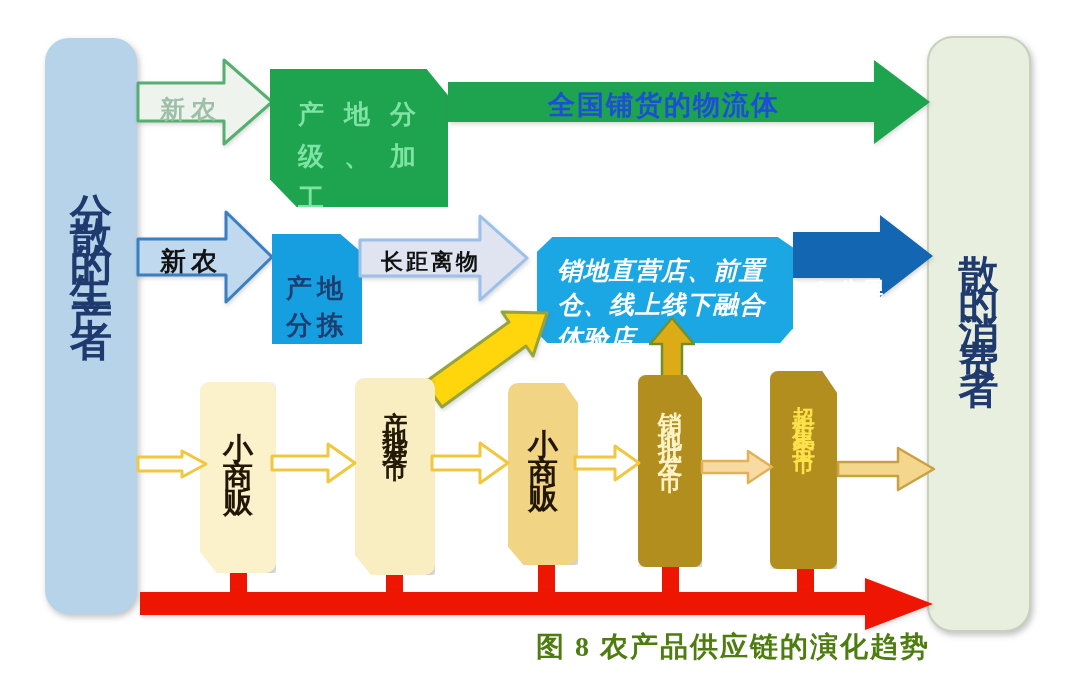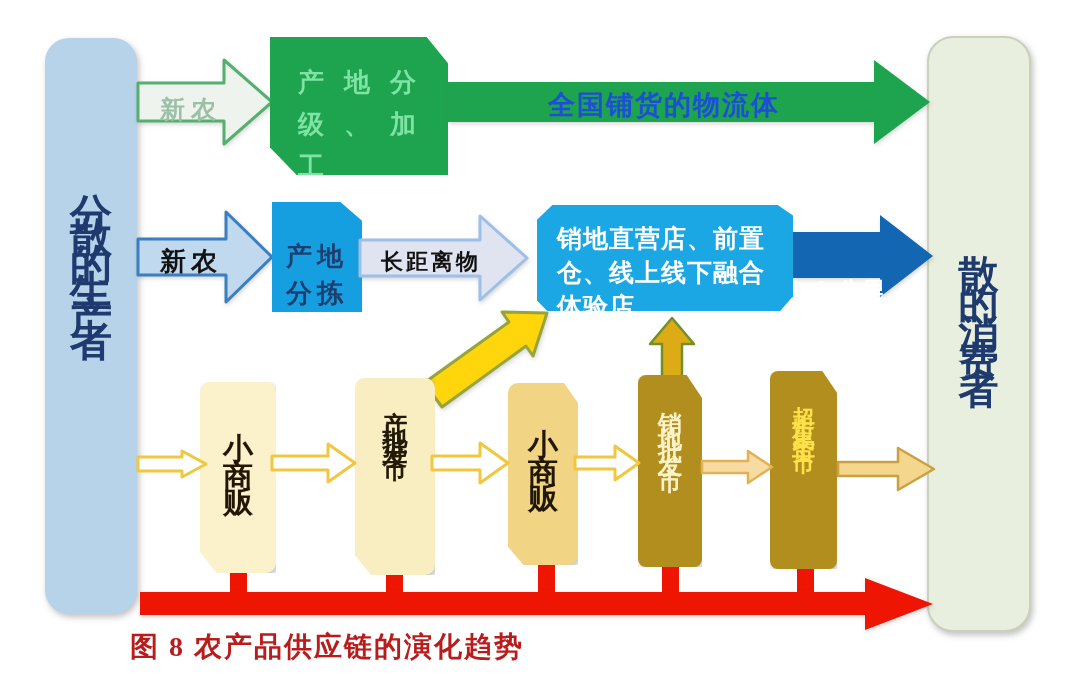--- a/index.html
+++ b/index.html
@@ -15,40 +15,40 @@
   .col{position:absolute;}
   .col-producers{left:45px;top:38px;width:92px;height:576px;background:#b6d3ea;border-radius:24px;}
   .col-consumers{left:927px;top:36px;width:104px;height:596px;background:#e9efde;border-radius:26px;border:2px solid #c9d0bc;box-sizing:border-box;}
 
   .vwrap{position:absolute;display:flex;justify-content:center;align-items:flex-start;overflow:hidden;}
   .vtext{writing-mode:vertical-rl;text-orientation:upright;font-weight:bold;line-height:1;}
   .producers-text{font-size:42px;letter-spacing:25px;color:#1e3a6e;}
   .consumers-text{font-size:40px;letter-spacing:28px;color:#1e3a6e;}
 
   
-  .box{position:absolute;overflow:hidden;box-sizing:border-box;}
+  .box{position:absolute;overflow:hidden;box-sizing:border-box;margin-top:32px;}
   .box-processing{left:270px;top:37px;width:178px;height:138px;background:#1ea34f;
     clip-path:polygon(0 0,88% 0,100% 19%,100% 100%,15% 100%,0 80%);}
   .processing-text{padding:24px 0 0 28px;width:160px;font-size:26px;line-height:42px;
     letter-spacing:20px;font-weight:bold;color:#7fe3a3;}
   .lbl{position:absolute;font-weight:bold;white-space:nowrap;}
   .lbl-newfarm-top{left:160px;top:93px;font-size:25px;letter-spacing:6px;color:#9cbfa8;}
   .lbl-logistics{left:548px;top:87px;width:245px;font-size:27px;letter-spacing:2px;color:#1d4ed8;}
 
   
   .lbl-newfarm-mid{left:160px;top:244px;font-size:26px;letter-spacing:5px;color:#121212;}
   .box-sorting{left:272px;top:202px;width:90px;height:110px;background:#169fe0;
     clip-path:polygon(0 0,76% 0,100% 17%,100% 100%,0 100%);}
   .sorting-text{padding-top:36px;text-align:center;font-size:26px;line-height:37px;
     letter-spacing:5px;font-weight:bold;color:#1d3e6f;}
   .lbl-distance{left:381px;top:247px;font-size:22px;letter-spacing:3px;color:#121212;}
   .box-store{left:537px;top:205px;width:256px;height:106px;background:#1ba7e3;border-radius:10px;
     clip-path:polygon(0 14%,6% 0,94% 0,100% 10%,100% 86%,95% 100%,4% 100%,0 90%);}
   .store-text{padding:16px 0 0 20px;width:214px;font-size:25px;line-height:34px;
-    letter-spacing:1px;font-weight:bold;color:#ffffff;}
+    letter-spacing:1px;font-weight:bold;color:#ffffff;font-style:italic;}
   .lbl-lastmile{left:806px;top:243px;width:90px;text-align:center;font-size:23px;color:#ffffff;letter-spacing:2px;margin-top:32px;}
 
   
   .bbox{position:absolute;display:flex;justify-content:center;align-items:flex-start;box-sizing:border-box;}
   .bbox .vtext{line-height:1;}
   .box-vendor1{left:200px;top:382px;width:76px;height:191px;background:#fbf2cc;border-radius:10px;
     clip-path:polygon(0 0,100% 0,100% 100%,22% 100%,0 89%);padding-top:26px;}
   .box-owholesale{left:355px;top:378px;width:80px;height:197px;background:#f8eec2;border-radius:10px;
     clip-path:polygon(0 0,100% 0,100% 100%,20% 100%,0 90%);padding-top:13px;}
   .box-vendor2{left:508px;top:383px;width:70px;height:182px;background:#f2d584;border-radius:10px;
@@ -59,22 +59,22 @@
     clip-path:polygon(0 0,78% 0,100% 11%,100% 100%,0 100%);padding-top:16px;}
   .vendor-text{font-size:30px;letter-spacing:27px;color:#221604;}
   .owholesale-text{font-size:25px;letter-spacing:11px;color:#231a08;}
   .dwholesale-text{font-size:24px;letter-spacing:14px;color:#fdf3c8;}
   .supermarket-text{font-size:23px;letter-spacing:11px;color:#ffe14a;}
 
   
   .red-connector{position:absolute;width:17px;background:#ee1502;}
 
   
-  .caption{position:absolute;left:130px;top:628px;width:800px;text-align:left;
-    font-family:"Liberation Serif","DejaVu Serif",serif;font-size:28px;font-weight:bold;color:#b91c1c;letter-spacing:2px;}
+  .caption{position:absolute;left:130px;top:628px;width:800px;text-align:right;
+    font-family:"Liberation Serif","DejaVu Serif",serif;font-size:28px;font-weight:bold;color:#4d7c0f;letter-spacing:2px;}
 </style>
 </head>
 <body>
 
 <div class="stage">
 
   <div class="col col-producers shd"></div>
   <div class="vwrap" style="left:45px;top:160px;width:92px;height:358px;">
     <span class="vtext producers-text">分散的生产者</span>
   </div>

